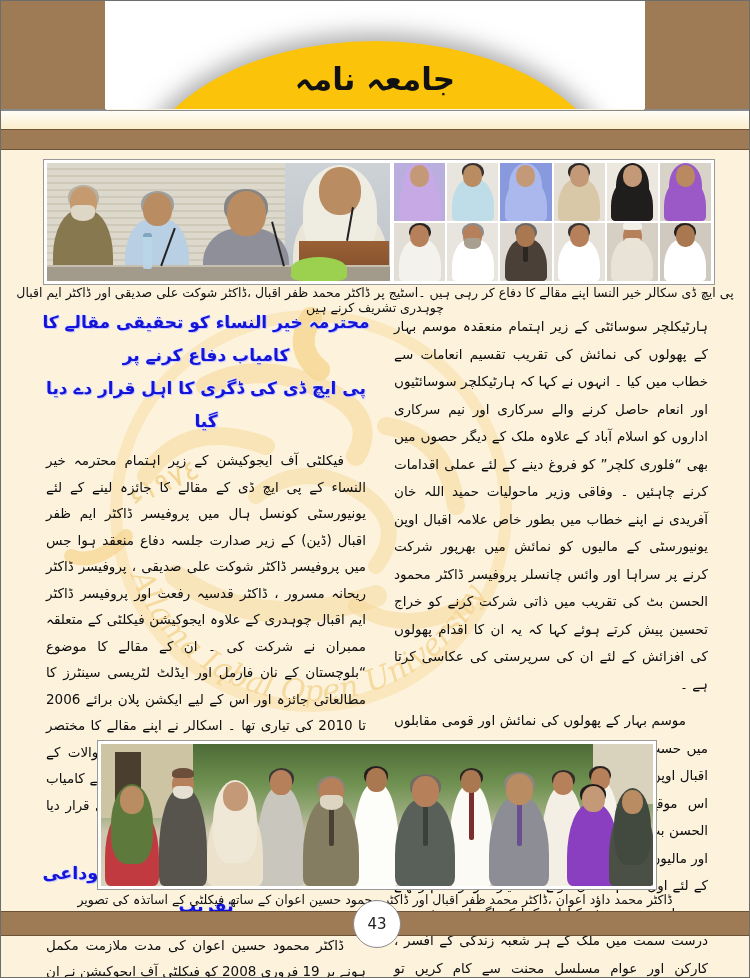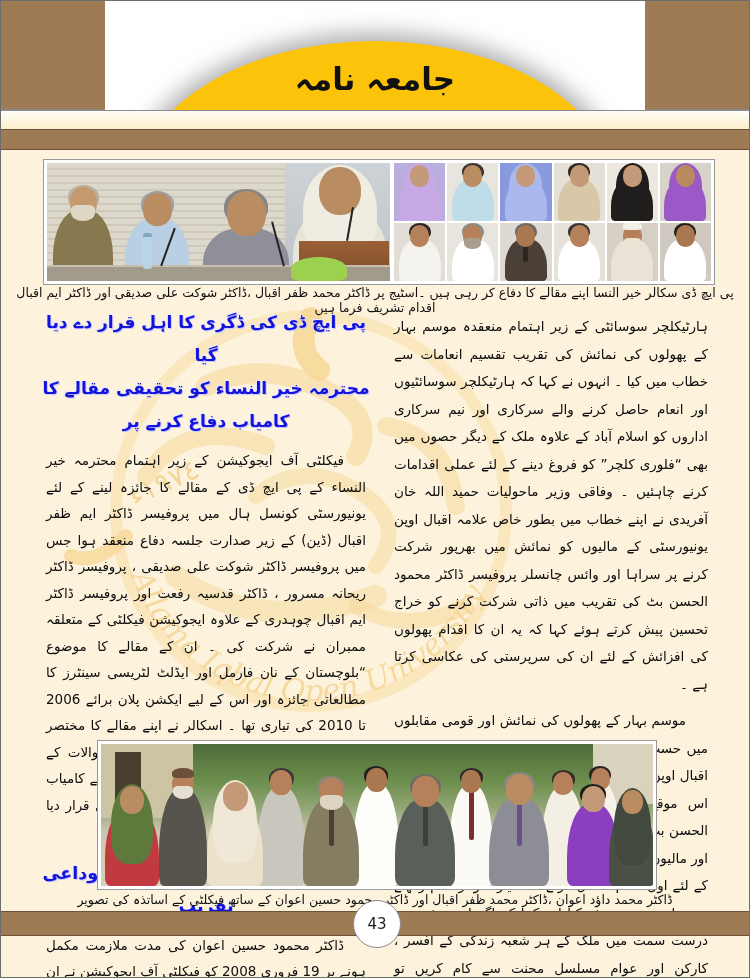--- a/index.html
+++ b/index.html
@@ -3,21 +3,21 @@
 <meta charset="utf-8">
 <style>
   html,body{margin:0;padding:0;}
   body{width:750px;height:978px;font-family:"DejaVu Sans",sans-serif;background:#e8e8e8;}
   .page{position:relative;width:748px;height:976px;background:#fdf3dd;border:1px solid #6d6d6d;overflow:hidden;}
 
   
   .pillar{position:absolute;top:0;height:108px;background:#9e7b55;border-bottom:1px solid #8a8a8a;}
   .pillar.left{left:0;width:104px;border-right:1px solid #9a9a9a;}
   .pillar.right{right:0;width:104px;border-left:1px solid #9a9a9a;}
-  .header-white{position:absolute;left:104px;top:0;width:540px;height:127px;background:#ffffff;overflow:hidden;}
+  .header-white{position:absolute;left:104px;top:0;width:540px;height:108px;background:#ffffff;overflow:hidden;}
   .banner-ellipse{position:absolute;left:50%;top:40px;transform:translateX(-50%);width:480px;height:300px;border-radius:50%;background:#fcc30b;box-shadow:0 0 22px 8px rgba(110,110,110,.55);}
   .masthead{position:absolute;left:0;top:60px;width:100%;text-align:center;font-size:31px;font-weight:bold;color:#111;letter-spacing:1px;}
   .strip1{position:absolute;left:0;top:109px;width:100%;height:18px;background:linear-gradient(180deg,#fffdf6,#fbeecd);border-top:1px solid #8a8a8a;border-bottom:1px solid #b3a183;}
   .band{position:absolute;left:0;width:100%;background:#9e7b55;border-top:1px solid #6e5237;border-bottom:1px solid #6e5237;}
   .band.top{top:128px;height:19px;}
   .band.bottom{top:910px;height:23px;}
 
   
   .watermark{position:absolute;left:55px;top:275px;width:510px;height:480px;opacity:.6;pointer-events:none;}
 
@@ -214,31 +214,31 @@
         </div>
         <div class="cell" style="background: rgb(207, 201, 191);">
           <div class="person" style="width: 42px; height: 56px; bottom: 0px; left: 50%; margin-left: -21px;">
             <div class="pp body" style="width: 42px; height: 42px; top: 14px; margin-left: -21px; background: rgb(255, 255, 255); border-radius: 42% 42% 10% 10% / 65% 65% 10% 10%;"></div>
             <div class="pp hair" style="width: 22px; height: 17px; top: -2px; margin-left: -11px; background: rgb(36, 31, 29); border-radius: 50% 50% 42% 42%;"></div>
             <div class="pp head" style="width: 19px; height: 22px; top: 0px; margin-left: -9.5px; background: rgb(169, 120, 80); border-radius: 48% 48% 46% 46%;"></div>
           </div>
         </div>
       </div>
   </div>
-  <div class="caption caption-top">پی ایچ ڈی سکالر خیر النسا اپنے مقالے کا دفاع کر رہی ہیں ۔اسٹیج پر ڈاکٹر محمد ظفر اقبال ،ڈاکٹر شوکت علی صدیقی اور ڈاکٹر ایم اقبال اقدام تشریف فرما ہیں</div>
+  <div class="caption caption-top">پی ایچ ڈی سکالر خیر النسا اپنے مقالے کا دفاع کر رہی ہیں ۔اسٹیج پر ڈاکٹر محمد ظفر اقبال ،ڈاکٹر شوکت علی صدیقی اور ڈاکٹر ایم اقبال چوہدری تشریف کرنے ہیں</div>
 
   <div class="col col-right">
     <p class="body-par">ہارٹیکلچر سوسائٹی کے زیر اہتمام منعقدہ موسم بہار کے پھولوں کی نمائش کی تقریب تقسیم انعامات سے خطاب میں کیا ۔ انہوں نے کہا کہ ہارٹیکلچر سوسائٹیوں اور انعام حاصل کرنے والے سرکاری اور نیم سرکاری اداروں کو اسلام آباد کے علاوہ ملک کے دیگر حصوں میں بھی “فلوری کلچر” کو فروغ دینے کے لئے عملی اقدامات کرنے چاہئیں ۔ وفاقی وزیر ماحولیات حمید اللہ خان آفریدی نے اپنے خطاب میں بطور خاص علامہ اقبال اوپن یونیورسٹی کے مالیوں کو نمائش میں بھرپور شرکت کرنے پر سراہا اور وائس چانسلر پروفیسر ڈاکٹر محمود الحسن بٹ کی تقریب میں ذاتی شرکت کرنے کو خراج تحسین پیش کرتے ہوئے کہا کہ یہ ان کا اقدام پھولوں کی افزائش کے لئے ان کی سرپرستی کی عکاسی کرتا ہے ۔</p>
     <p class="body-par indent">موسم بہار کے پھولوں کی نمائش اور قومی مقابلوں میں حسب سابق سال آرگنائزیشنز کے شعبے میں علامہ اقبال اوپن یونیورسٹی کو اول انعام کی ٹرافی دی گئی ۔ اس موقع پر وائس چانسلر پروفیسر ڈاکٹر محمود الحسن بٹ نے یونیورسٹی کے گارڈن سپروائزر محمد نذیر اور مالیوں کو دو دہائیوں سے زائد عرصے سے یونیورسٹی کے لئے اول انعام حاصل کرنے کا معیار متواتر قائم رکھنے پر خراج تحسین پیش کیا اور کہا کہ اگر اس جذبے سے درست سمت میں ملک کے ہر شعبہ زندگی کے افسر ، کارکن اور عوام مسلسل محنت سے کام کریں تو پاکستان کو ترقی یافتہ ممالک کی صف میں شامل ہونے سے کوئی نہیں روک سکتا ۔</p>
   </div>
 
   <div class="col col-left">
     <div class="headline-blue">
+      <div>محترمہ خیر النساء کو تحقیقی مقالے کا کامیاب دفاع کرنے پر</div>
       <div>پی ایچ ڈی کی ڈگری کا اہل قرار دے دیا گیا</div>
-      <div>محترمہ خیر النساء کو تحقیقی مقالے کا کامیاب دفاع کرنے پر</div>
     </div>
     <p class="body-par indent">فیکلٹی آف ایجوکیشن کے زیر اہتمام محترمہ خیر النساء کے پی ایچ ڈی کے مقالے کا جائزہ لینے کے لئے یونیورسٹی کونسل ہال میں پروفیسر ڈاکٹر ایم ظفر اقبال (ڈین) کے زیر صدارت جلسہ دفاع منعقد ہوا جس میں پروفیسر ڈاکٹر شوکت علی صدیقی ، پروفیسر ڈاکٹر ریحانہ مسرور ، ڈاکٹر قدسیہ رفعت اور پروفیسر ڈاکٹر ایم اقبال چوہدری کے علاوہ ایجوکیشن فیکلٹی کے متعلقہ ممبران نے شرکت کی ۔ ان کے مقالے کا موضوع “بلوچستان کے نان فارمل اور ایڈلٹ لٹریسی سینٹرز کا مطالعاتی جائزہ اور اس کے لیے ایکشن پلان برائے 2006 تا 2010 کی تیاری تھا ۔ اسکالر نے اپنے مقالے کا مختصر تعارف پیش کیا ۔ اس کے بعد ماہرین کے سوالات کے تسلی بخش جواب دیئے ۔ اس طرح اپنے مقالے کے کامیاب دفاع پر اسکالر کو پی ایچ ڈی کی ڈگری کا اہل قرار دیا گیا ۔</p>
     <div class="headline-blue second">ڈاکٹر محمود حسین اعوان کی الوداعی تقریب</div>
     <p class="body-par indent">ڈاکٹر محمود حسین اعوان کی مدت ملازمت مکمل ہونے پر 19 فروری 2008 کو فیکلٹی آف ایجوکیشن نے ان کے اعزاز میں ایک شاندار الوداعی پارٹی کا اہتمام کیا جس</p>
   </div>
 
   <div class="figure figure-bottom">
     <div class="photo-group">
       <div class="gp-building"></div>
       <div class="gp-door"></div>

